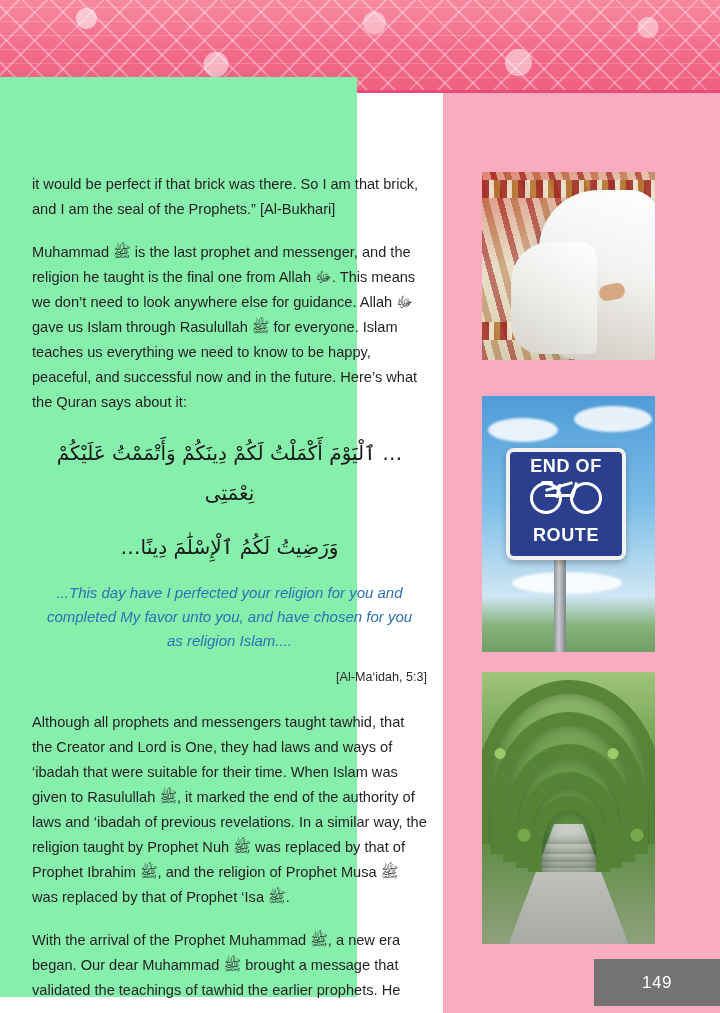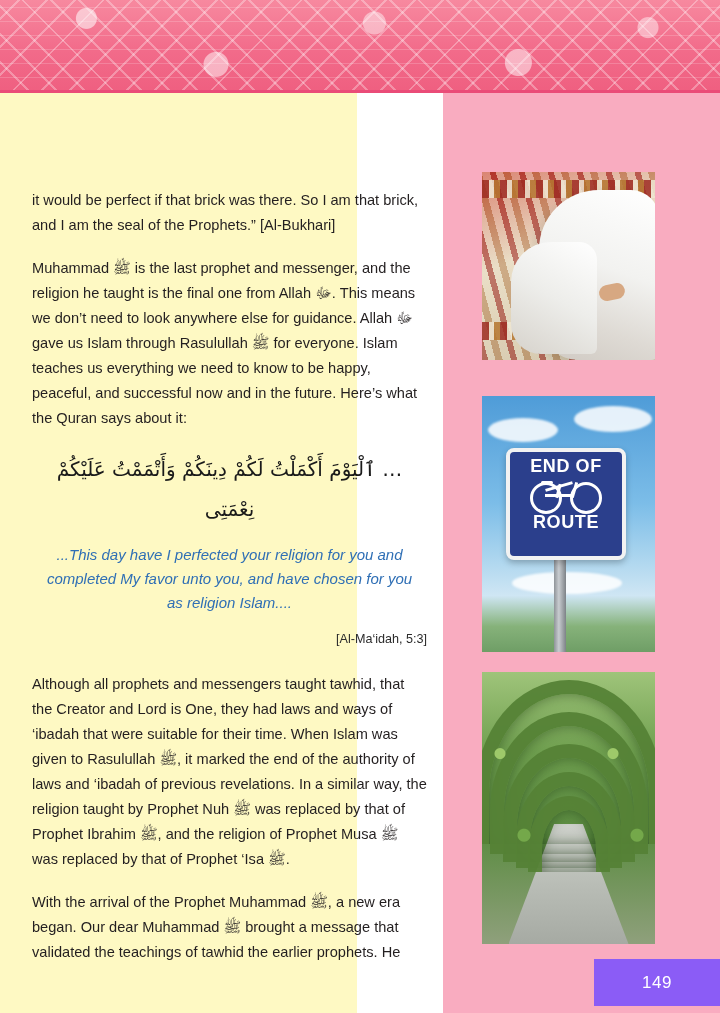--- a/index.html
+++ b/index.html
@@ -52,25 +52,25 @@
     top: 93px;
     left: 443px;
     width: 277px;
     height: 920px;
     background: #f9acc0;
   }
 
   
   .text-column {
     position: absolute;
-    top: 93px;
+    top: 77px;
     left: 0;
     width: 357px;
     height: 920px;
-    background: #fef9c3;
+    background: #86efac;
   }
   .body-text {
     position: absolute;
     left: 32px;
     top: 95px;
     width: 395px;
     color: #231f20;
     font-size: 14.6px;
     line-height: 25px;
   }
@@ -199,21 +199,21 @@
     font-family: "Liberation Sans", sans-serif;
     text-align: center;
   }
   .sign .line {
     font-size: 18px;
     font-weight: bold;
     letter-spacing: .6px;
     line-height: 16px;
   }
   .sign .line.top { margin-top: 6px; }
-  .sign .line.bottom { margin-top: 2px; }
+  .sign .line.bottom { margin-top: 15px; }
   .bike {
     width: 74px;
     height: 36px;
     margin: 2px auto 0 auto;
     position: relative;
   }
   .bike .wheel {
     position: absolute;
     top: 6px;
     width: 26px; height: 26px;
@@ -264,21 +264,21 @@
                 radial-gradient(circle at 70% 60%, #74a84a 0 6px, rgba(0,0,0,0) 7px);
   }
 
   
   .page-number-box {
     position: absolute;
     left: 594px;
     top: 959px;
     width: 126px;
     height: 47px;
-    background: #8b5cf6;
+    background: #737373;
     color: #ffffff;
     display: flex;
     align-items: center;
     justify-content: center;
     font-size: 17px;
     letter-spacing: .5px;
   }
 </style>
 </head>
 <body>
@@ -291,20 +291,21 @@
   <div class="right-column"></div>
 
   <div class="text-column">
     <div class="body-text">
 
       <p>it would be perfect if that brick was there. So I am that brick, and I am the seal of the Prophets.” [Al-Bukhari]</p>
 
       <p>Muhammad ﷺ is the last prophet and messenger, and the religion he taught is the final one from Allah ﷻ. This means we don’t need to look anywhere else for guidance. Allah ﷻ gave us Islam through Rasulullah ﷺ for everyone. Islam teaches us everything we need to know to be happy, peaceful, and successful now and in the future. Here’s what the Quran says about it:</p>
 
       <div class="arabic">… ٱلْيَوْمَ أَكْمَلْتُ لَكُمْ دِينَكُمْ وَأَتْمَمْتُ عَلَيْكُمْ نِعْمَتِى</div>
+      <div class="arabic">وَرَضِيتُ لَكُمُ ٱلْإِسْلَٰمَ دِينًا…</div>
 
       <div class="translation">...This day have I perfected your religion for you and completed My favor unto you, and have chosen for you as religion Islam....</div>
       <div class="reference">[Al-Ma‘idah, 5:3]</div>
 
       <p>Although all prophets and messengers taught tawhid, that the Creator and Lord is One, they had laws and ways of ‘ibadah that were suitable for their time. When Islam was given to Rasulullah ﷺ, it marked the end of the authority of laws and ‘ibadah of previous revelations. In a similar way, the religion taught by Prophet Nuh ﷺ was replaced by that of Prophet Ibrahim ﷺ, and the religion of Prophet Musa ﷺ was replaced by that of Prophet ‘Isa ﷺ.</p>
       <p>With the arrival of the Prophet Muhammad ﷺ, a new era began. Our dear Muhammad ﷺ brought a message that validated the teachings of tawhid the earlier prophets. He</p>
     </div>
   </div>
 
   <div class="photo photo-1">

